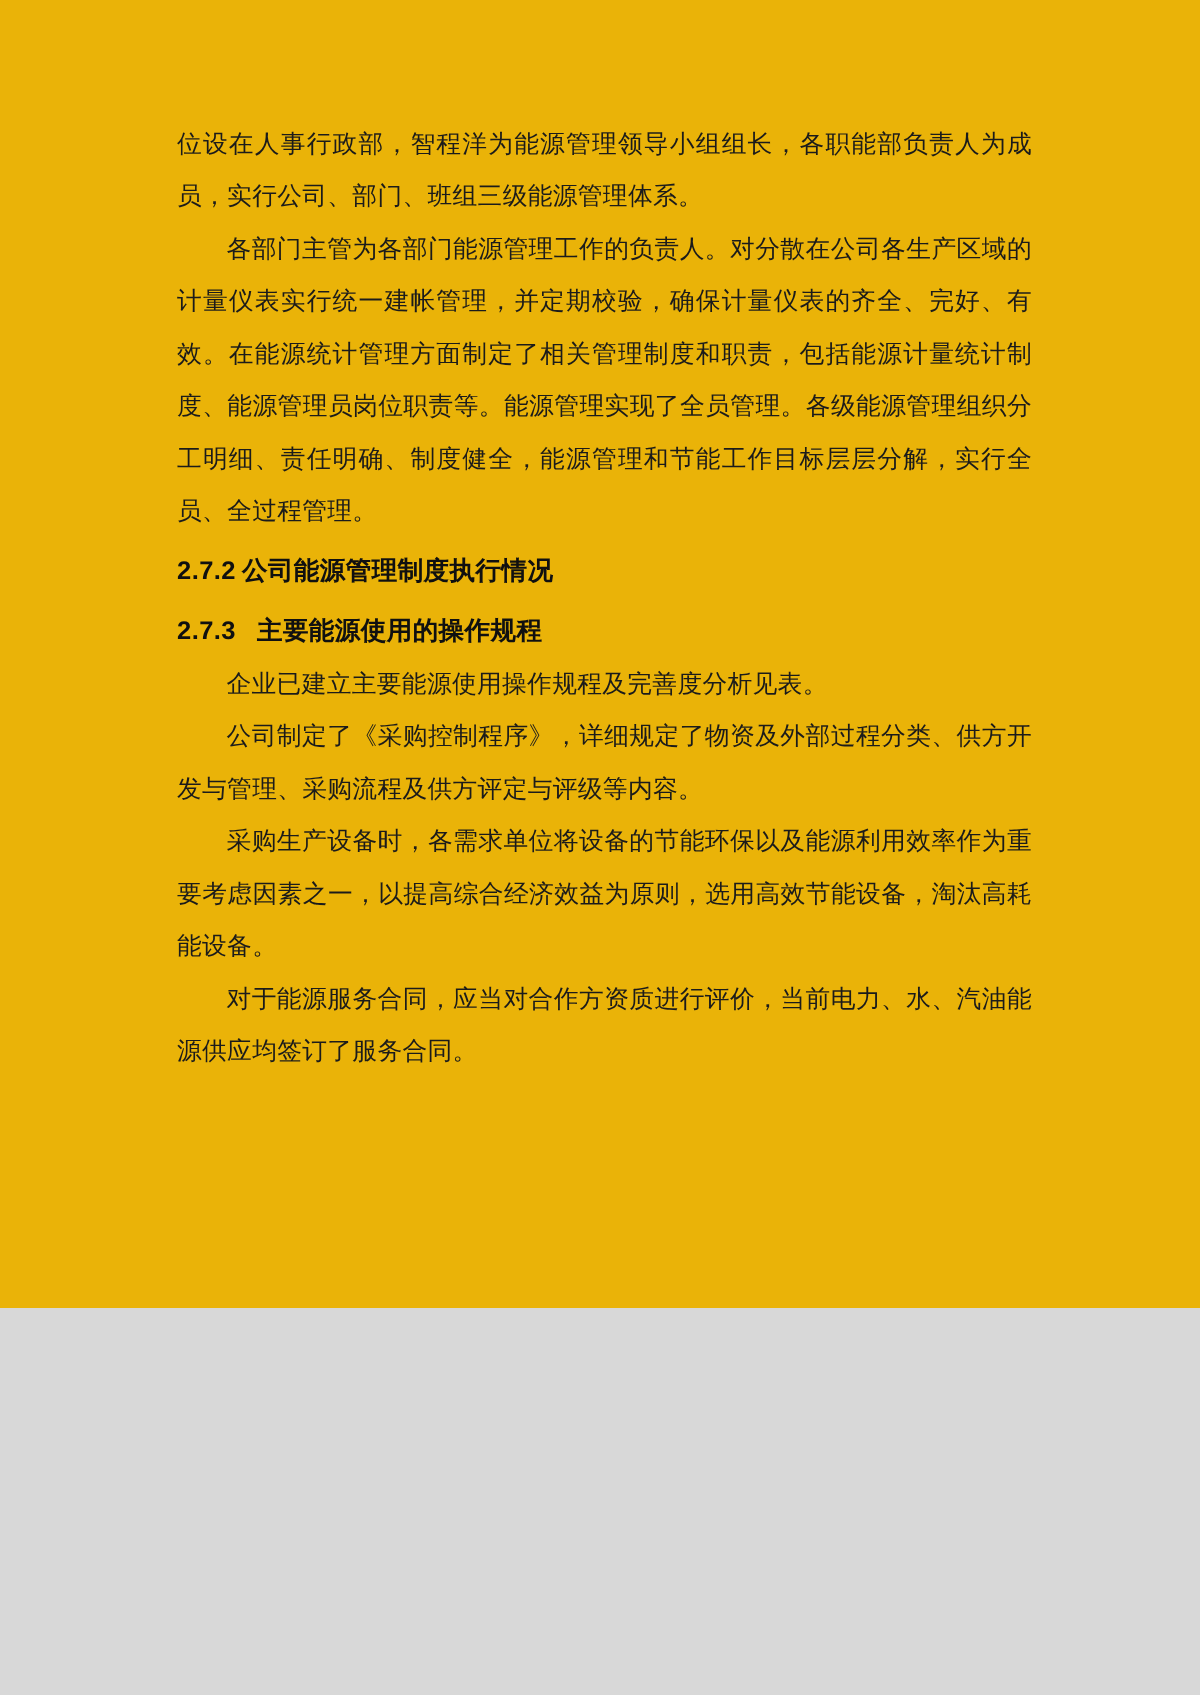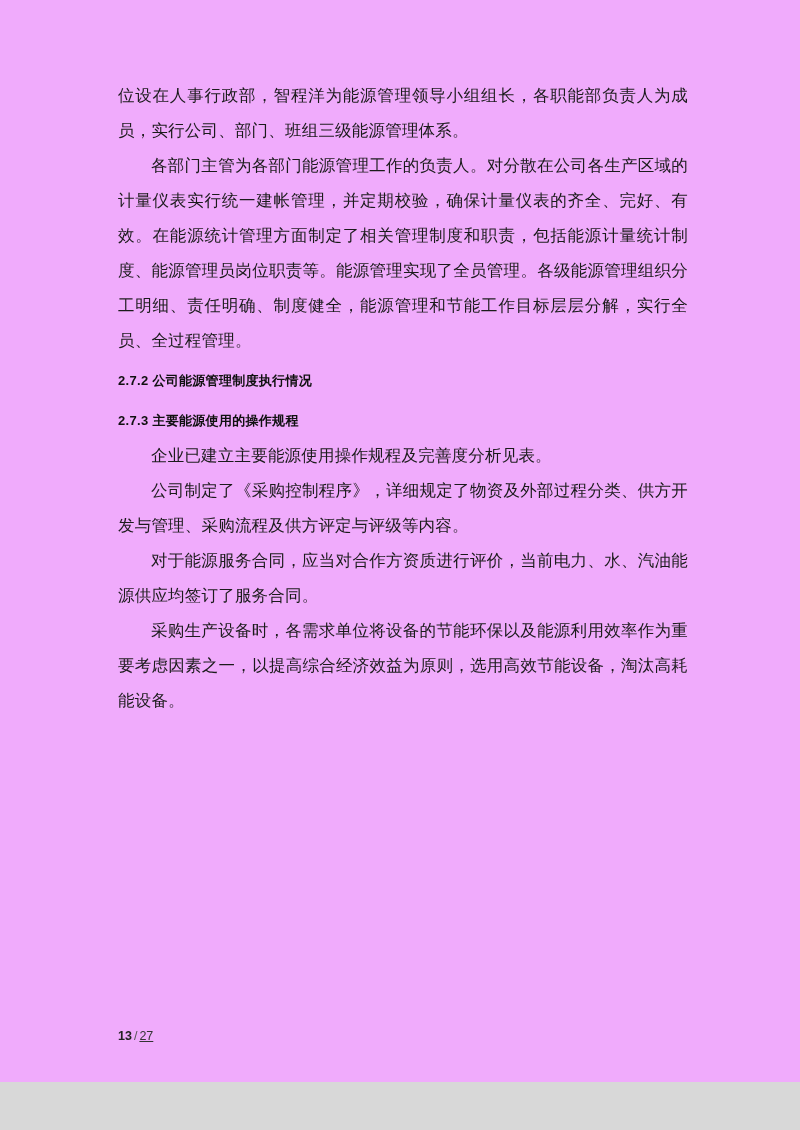--- a/index.html
+++ b/index.html
@@ -8,22 +8,22 @@
     background: #d8d8d8;
   }
   body {
     width: 800px;
     height: 1130px;
     font-family: "Liberation Serif", serif;
   }
   .page {
     position: relative;
     width: 800px;
-    height: 1082px;
-    background: #f0abfc;
+    height: 872px;
+    background: #eab308;
     box-sizing: border-box;
     overflow: hidden;
   }
   .page-inner {
     position: absolute;
     left: 118px;
     top: 78px;
     width: 570px;
   }
   .para {
@@ -36,32 +36,32 @@
     letter-spacing: 0.2px;
   }
   .indent {
     text-indent: 2em;
   }
   .noindent {
     text-indent: 0;
   }
   .heading3 {
     font-family: "Liberation Sans", sans-serif;
-    font-size: 13px;
+    font-size: 17px;
     font-weight: bold;
     line-height: 34px;
     color: #101010;
     margin: 6px 0 0 0;
     letter-spacing: 0.3px;
   }
   .heading3 .num {
     margin-right: 4px;
   }
   .heading3.gap .num {
-    margin-right: 4px;
+    margin-right: 14px;
     text-align: right;
   }
   .footer {
     position: absolute;
     left: 118px;
     top: 1029px;
     font-family: "Liberation Sans", sans-serif;
     font-size: 12.5px;
     color: #222;
     font-weight: bold;
@@ -91,21 +91,21 @@
     <h3 class="heading3">
       <span class="num">2.7.2</span><span>公司能源管理制度执行情况</span>
     </h3>
 
     <h3 class="heading3 gap">
       <span class="num">2.7.3</span><span>主要能源使用的操作规程</span>
     </h3>
     <p class="para indent">企业已建立主要能源使用操作规程及完善度分析见表。</p>
 
     <p class="para indent">公司制定了《采购控制程序》，详细规定了物资及外部过程分类、供方开发与管理、采购流程及供方评定与评级等内容。</p>
+    <p class="para indent">采购生产设备时，各需求单位将设备的节能环保以及能源利用效率作为重要考虑因素之一，以提高综合经济效益为原则，选用高效节能设备，淘汰高耗能设备。</p>
     <p class="para indent">对于能源服务合同，应当对合作方资质进行评价，当前电力、水、汽油能源供应均签订了服务合同。</p>
-    <p class="para indent">采购生产设备时，各需求单位将设备的节能环保以及能源利用效率作为重要考虑因素之一，以提高综合经济效益为原则，选用高效节能设备，淘汰高耗能设备。</p>
 
   </div>
 
   <div class="footer">
     <span>13</span><span class="sep">/</span><span class="total">27</span>
   </div>
 </div>
 
 </body></html>

